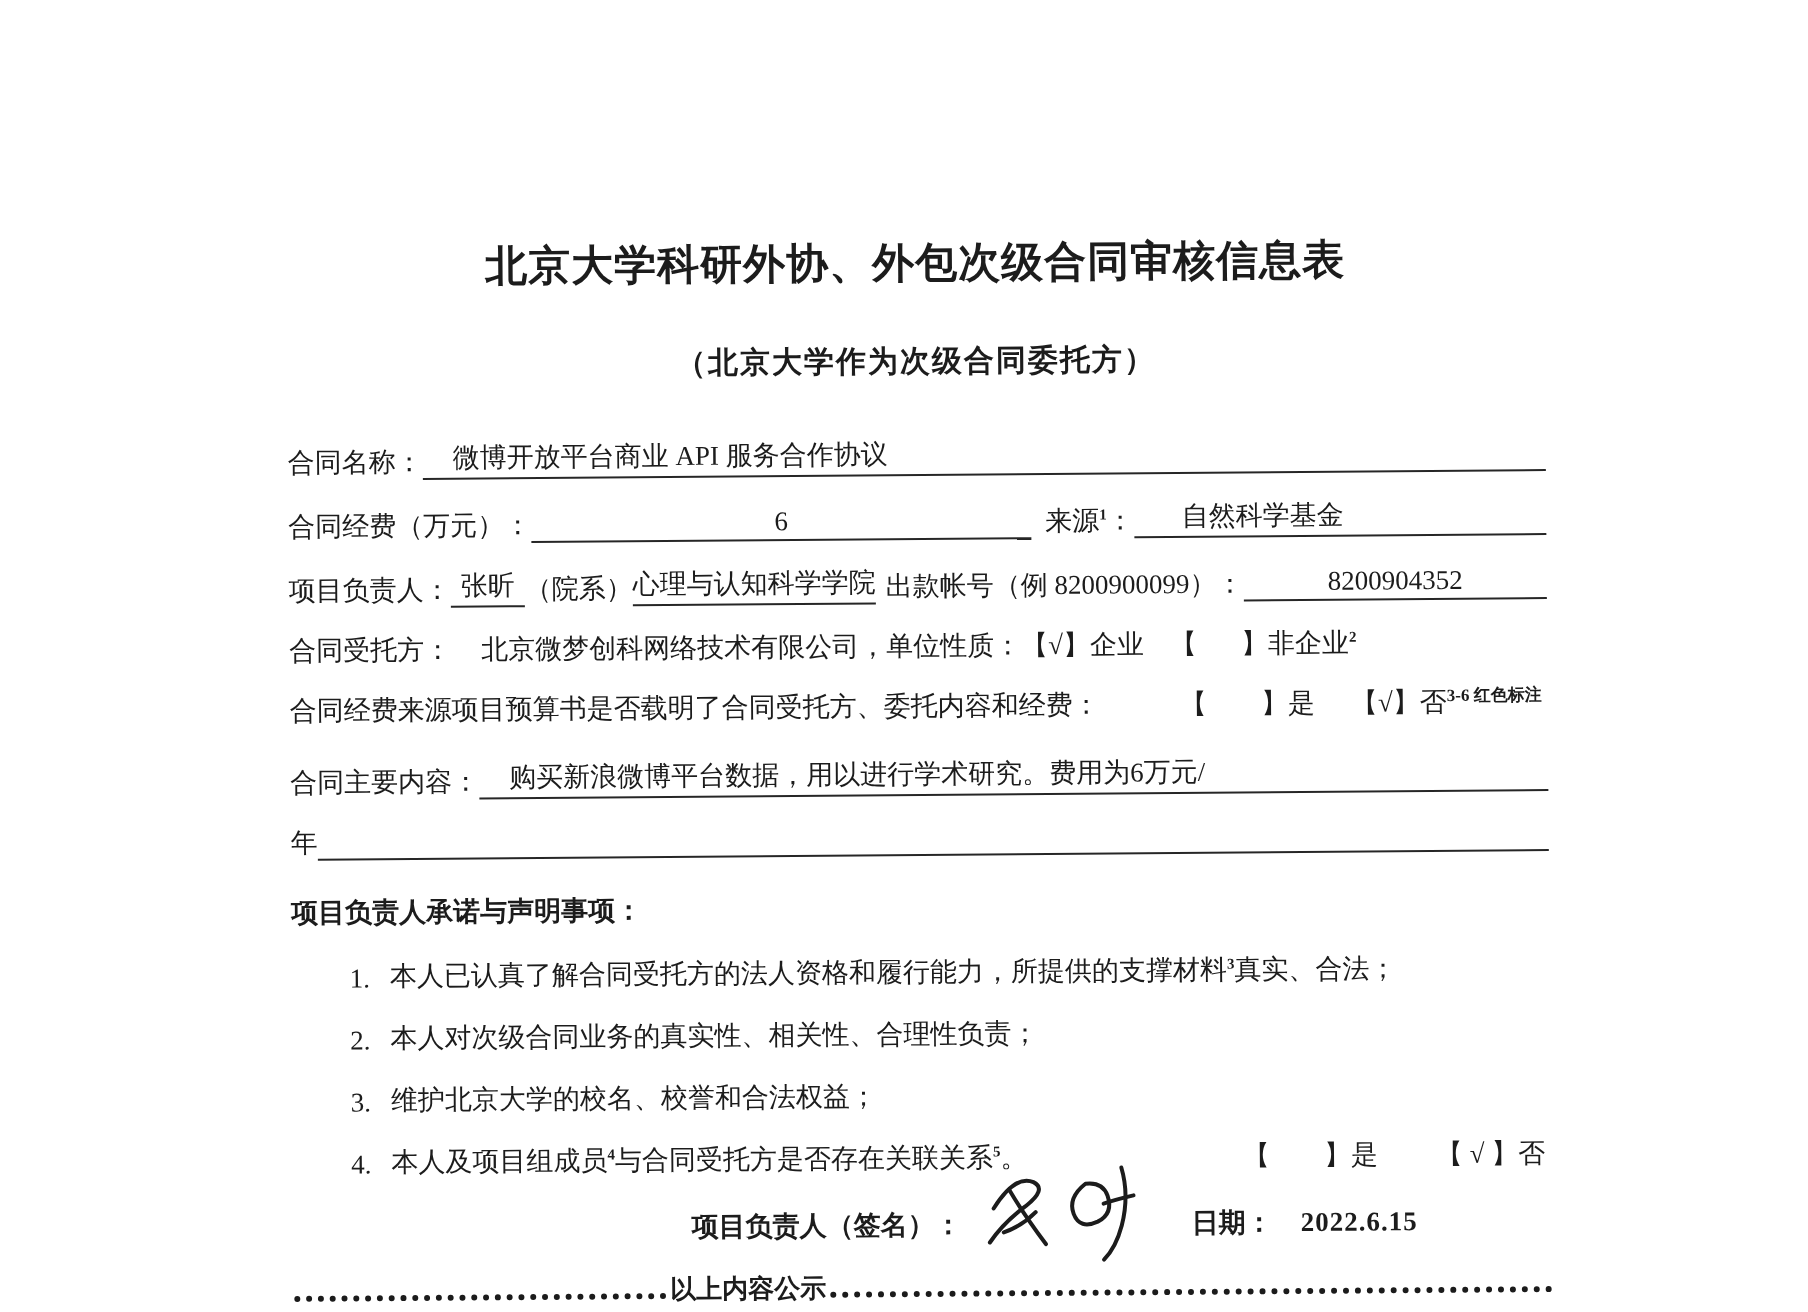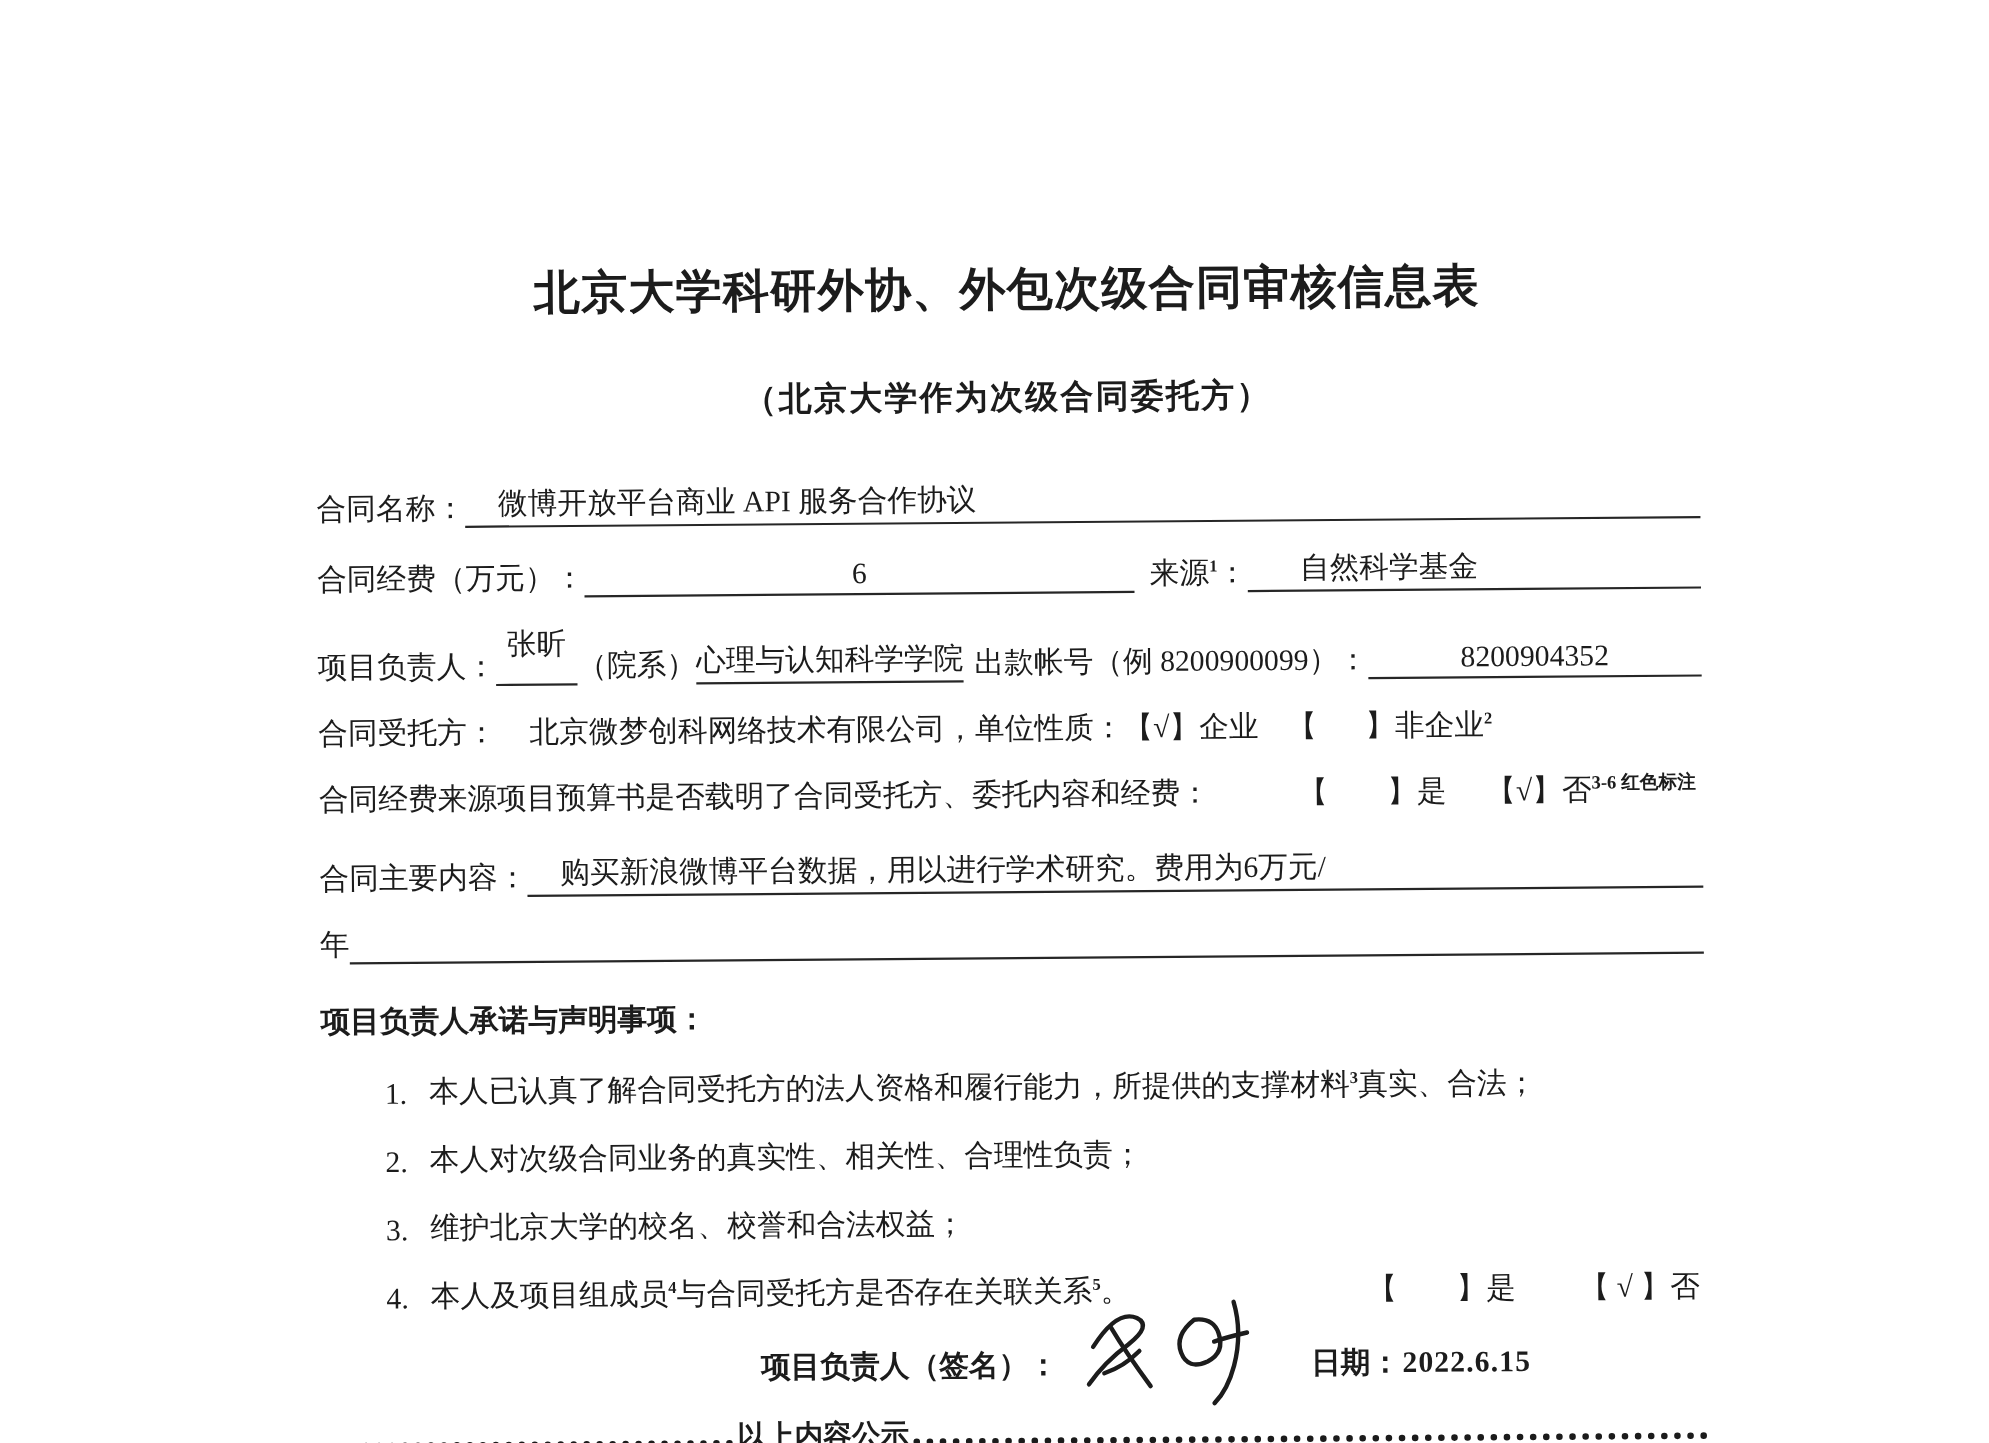--- a/index.html
+++ b/index.html
@@ -52,21 +52,21 @@
 
     <div class="row">
       <span class="lbl">合同经费（万元）：</span>
       <span class="ul ctr" style="width:500px;">6</span>
       <span class="lbl" style="margin-left:14px;text-align:center;"><span>来源</span><sup>1</sup><span>：</span></span>
       <span class="ul fill padl" style="padding-left:48px;">自然科学基金</span>
     </div>
 
     <div class="row">
       <span class="lbl">项目负责人：</span>
-      <span class="ul" style="padding:0 10px 18px 10px;">张昕</span>
+      <span class="ul" style="padding:0 10px 2px 10px;">张昕</span>
       <span class="lbl">（院系）</span>
       <span class="ul">心理与认知科学学院</span>
       <span class="lbl" style="margin-left:10px;">出款帐号（例 8200900099）：</span>
       <span class="ul fill ctr">8200904352</span>
     </div>
 
     <div class="row">
       <span class="lbl">合同受托方：</span>
       <span style="margin-left:30px;">北京微梦创科网络技术有限公司，</span>
       <span class="lbl">单位性质：</span>
@@ -127,21 +127,21 @@
       <g fill="none" stroke="#1c1c1c" stroke-width="4" stroke-linecap="round" stroke-linejoin="round">
         <path d="M18,52 Q40,18 58,26 Q72,33 50,50 Q28,66 14,86"></path>
         <path d="M34,34 Q48,58 70,88"></path>
         <path d="M60,56 Q46,70 28,76"></path>
         <path d="M110,28 Q92,42 98,58 Q104,74 122,66 Q138,58 132,40 Q127,26 110,28"></path>
         <path d="M146,12 Q154,40 146,70 Q140,92 128,104"></path>
         <path d="M128,48 Q140,44 158,40"></path>
       </g>
     </svg>
     <span>日期：</span>
-    <span style="margin-left:2px; letter-spacing:1px;">2022.6.15</span>
+    <span style="margin-left:28px; letter-spacing:1px;">2022.6.15</span>
   </div>
 
   <div class="divider">
     <span class="dots l"></span>
     <span class="txt">以上内容公示</span>
     <span class="dots r"></span>
   </div>
 
 </div>
 

